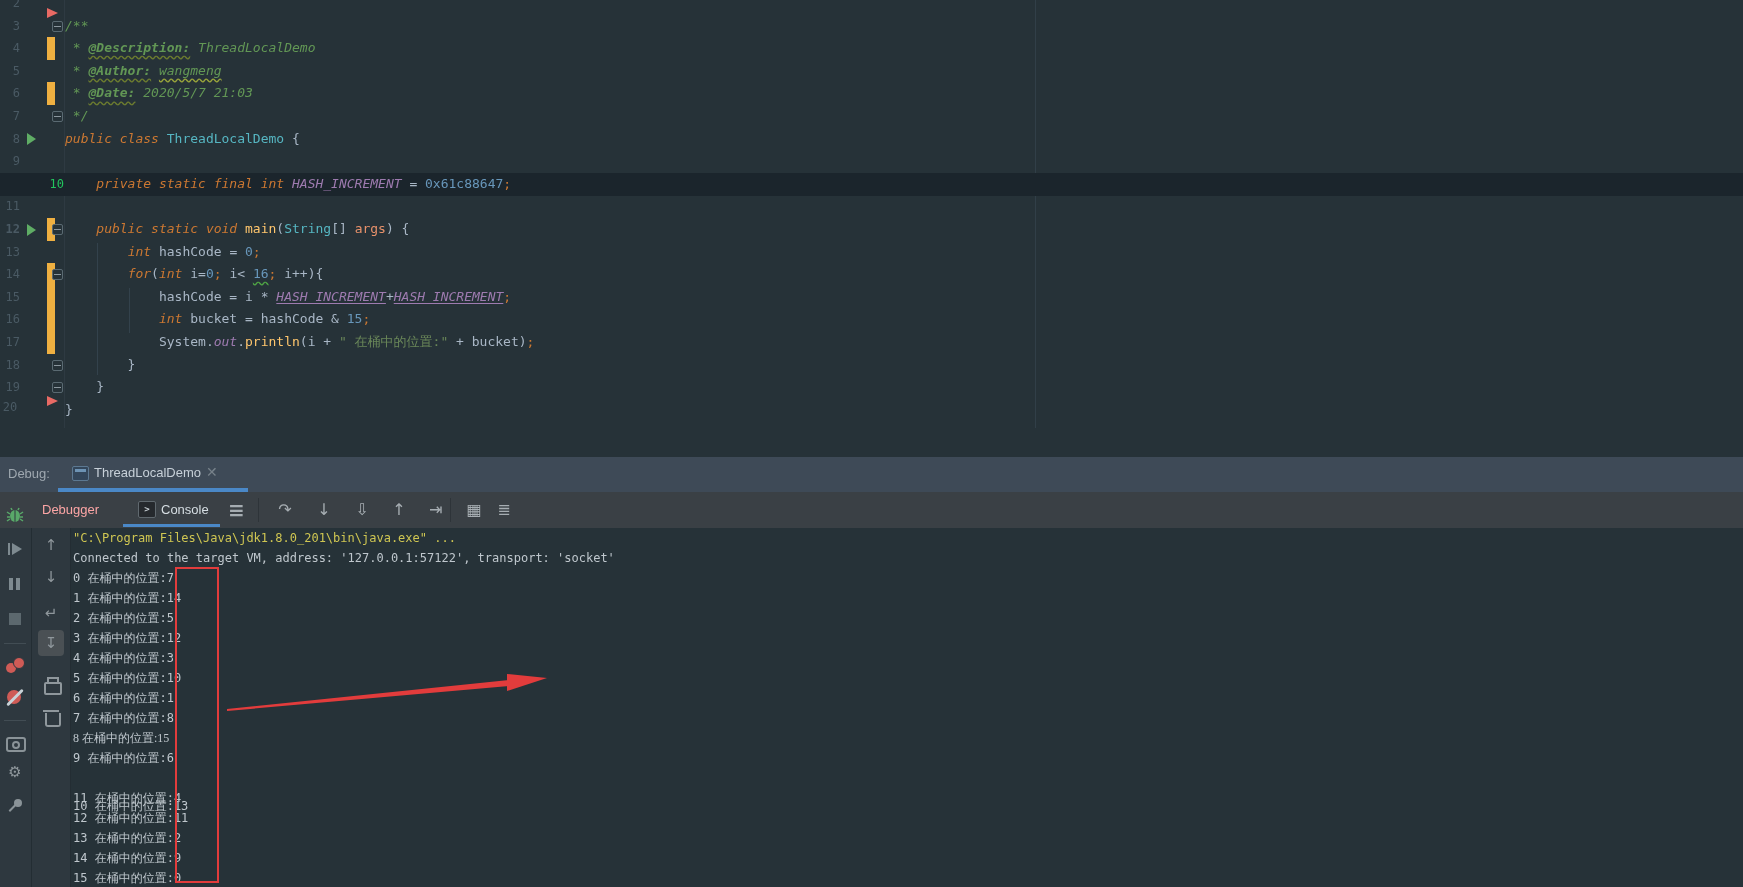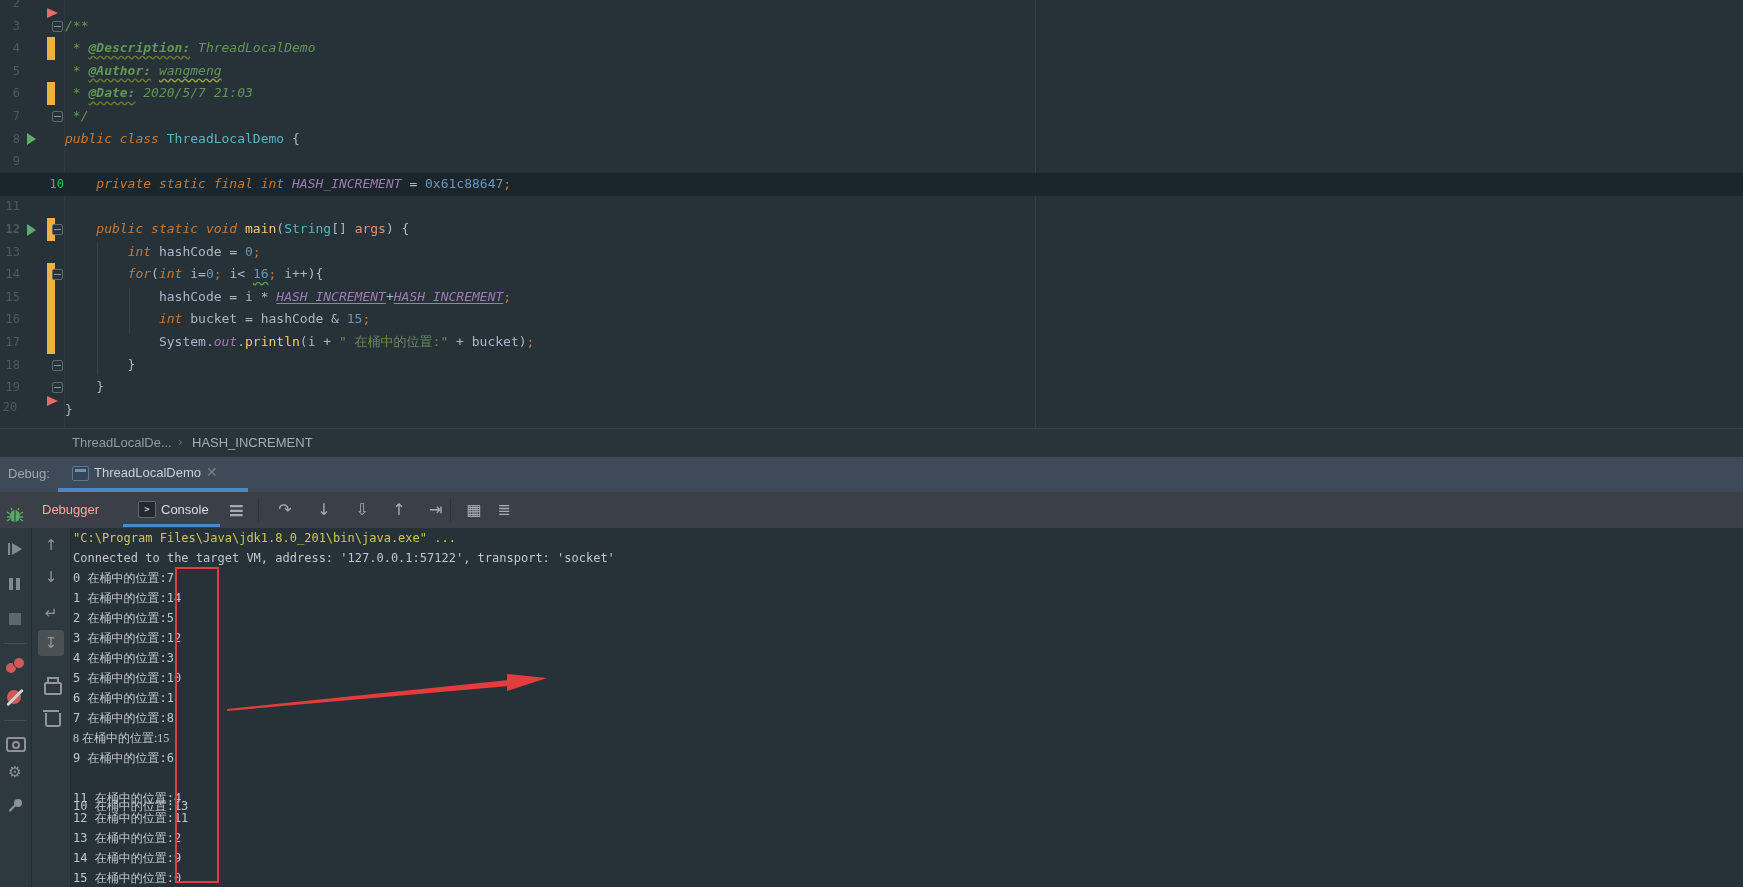--- a/index.html
+++ b/index.html
@@ -182,25 +182,20 @@
         <div class="gut-num" style="top: 376.2px;">19</div>
         <div class="fold-box" style="top: 382.2px;"></div>
         <div class="code-line" style="top: 376.2px;"><span class="tk-pln">    }</span></div>
         <div class="gut-num" style="top: 396px; text-align: center;">20</div>
         <div class="code-line" style="top: 398.8px;"><span class="tk-pln">}</span></div>
       </div>
   <div class="bm-flag" style="top: 8px;"></div>
       <div class="bm-flag" style="top: 396px;"></div>
     </div>
 
-  <div id="breadcrumb">
-    <span class="bc-item" style="left:72px;">ThreadLocalDe...</span>
-    <span class="bc-sep" style="left:178px;">›</span>
-    <span class="bc-item" style="left:192px;color:#a1afb8;">HASH_INCREMENT</span>
-  </div>
 
   <div id="debug-header">
     <span id="debug-label">Debug:</span>
     <div id="debug-tab">
       <span class="dt-icon"></span>
       <span class="dt-title">ThreadLocalDemo</span>
       <span class="dt-close">✕</span>
       <span class="dt-underline"></span>
     </div>
   </div>

